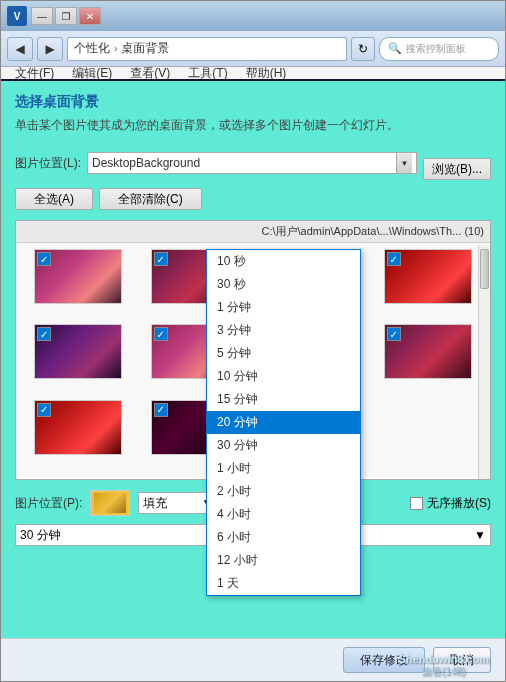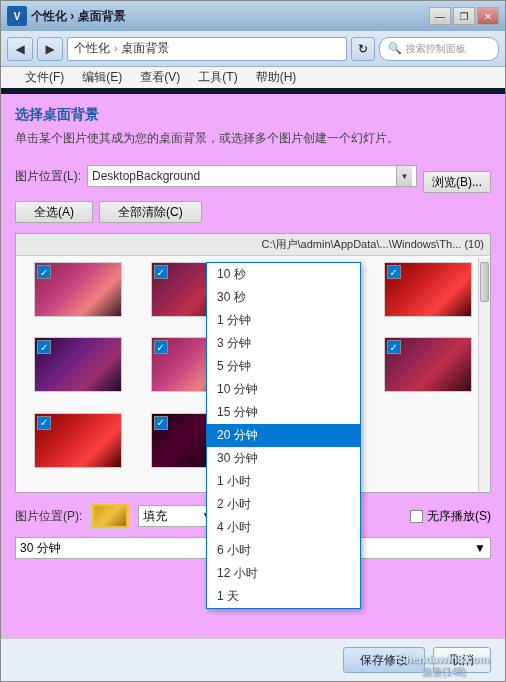--- a/index.html
+++ b/index.html
@@ -144,40 +144,40 @@
       align-items: center;
       padding: 0 8px;
       font-size: 11px;
       color: #999;
       gap: 4px;
     }
 
     
     .menu-bar {
       background: #f5f5f5;
-      height: 27px;
-      display: flex;
-      align-items: center;
-      padding: 0 16px;
-      border-bottom: 6px solid #0f172a;
+      height: 14px;
+      display: flex;
+      align-items: center;
+      padding: 0 6px;
+      border-bottom: 2px solid #0f172a;
       gap: 2px;
     }
 
     .menu-item {
       padding: 2px 8px;
       cursor: pointer;
       font-size: 12px;
       color: #333;
       border-radius: 2px;
     }
 
     
     .content {
       flex: 1;
-      background: #f0abfc;
+      background: #5eead4;
       padding: 12px 14px;
       overflow: hidden;
       position: relative;
     }
 
     .page-title {
       font-size: 14px;
       font-weight: bold;
       color: #1a5fa8;
       margin-bottom: 6px;
@@ -504,21 +504,20 @@
   </style>
 </head>
 <body>
 
 <div class="window">
 
   <div class="title-bar">
     <div class="title-bar-logo">
       <span>V</span>
     </div>
-    <div class="title-bar-text">个性化 › 桌面背景</div>
     <div class="title-bar-controls">
       <button class="title-btn">—</button>
       <button class="title-btn">❐</button>
       <button class="title-btn close-btn">✕</button>
     </div>
   </div>
 
   <div class="toolbar">
     <button class="nav-btn">◀</button>
     <button class="nav-btn">▶</button>

